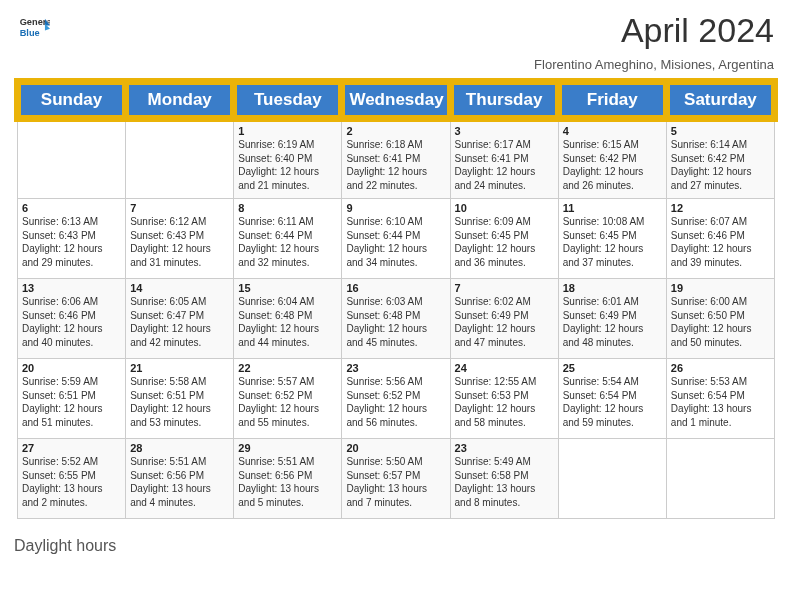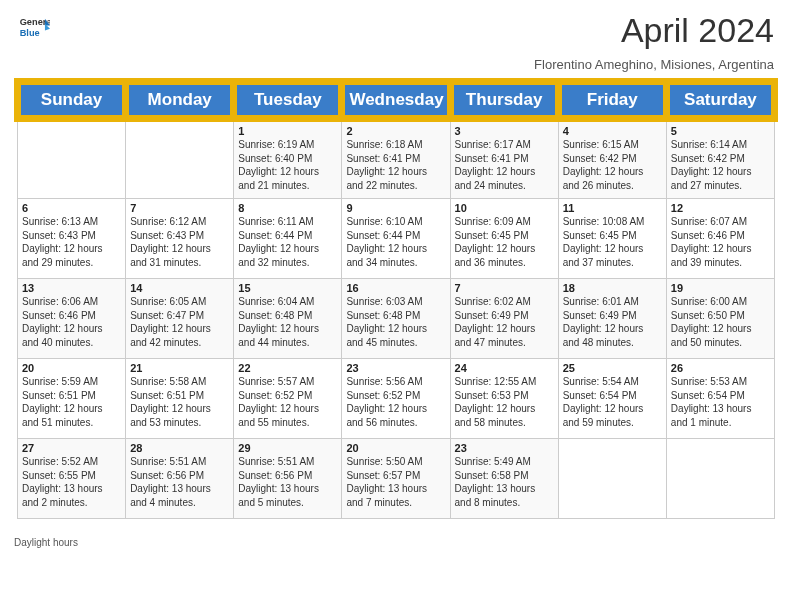--- a/index.html
+++ b/index.html
@@ -84,21 +84,21 @@
     .day-info {
       font-size: 10px;
       color: #333;
       line-height: 1.35;
     }
     .empty-cell {
       background: #fff !important;
     }
     .footer {
       padding: 4px 14px 6px 14px;
-      font-size: 10px;
+      font-size: 16px;
       color: #555;
     }
   </style>
 </head>
 <body>
 
 <div class="page">
   <div class="header">
     <div class="logo">
       <svg class="logo-icon" viewBox="0 0 38 38" xmlns="http://www.w3.org/2000/svg">

